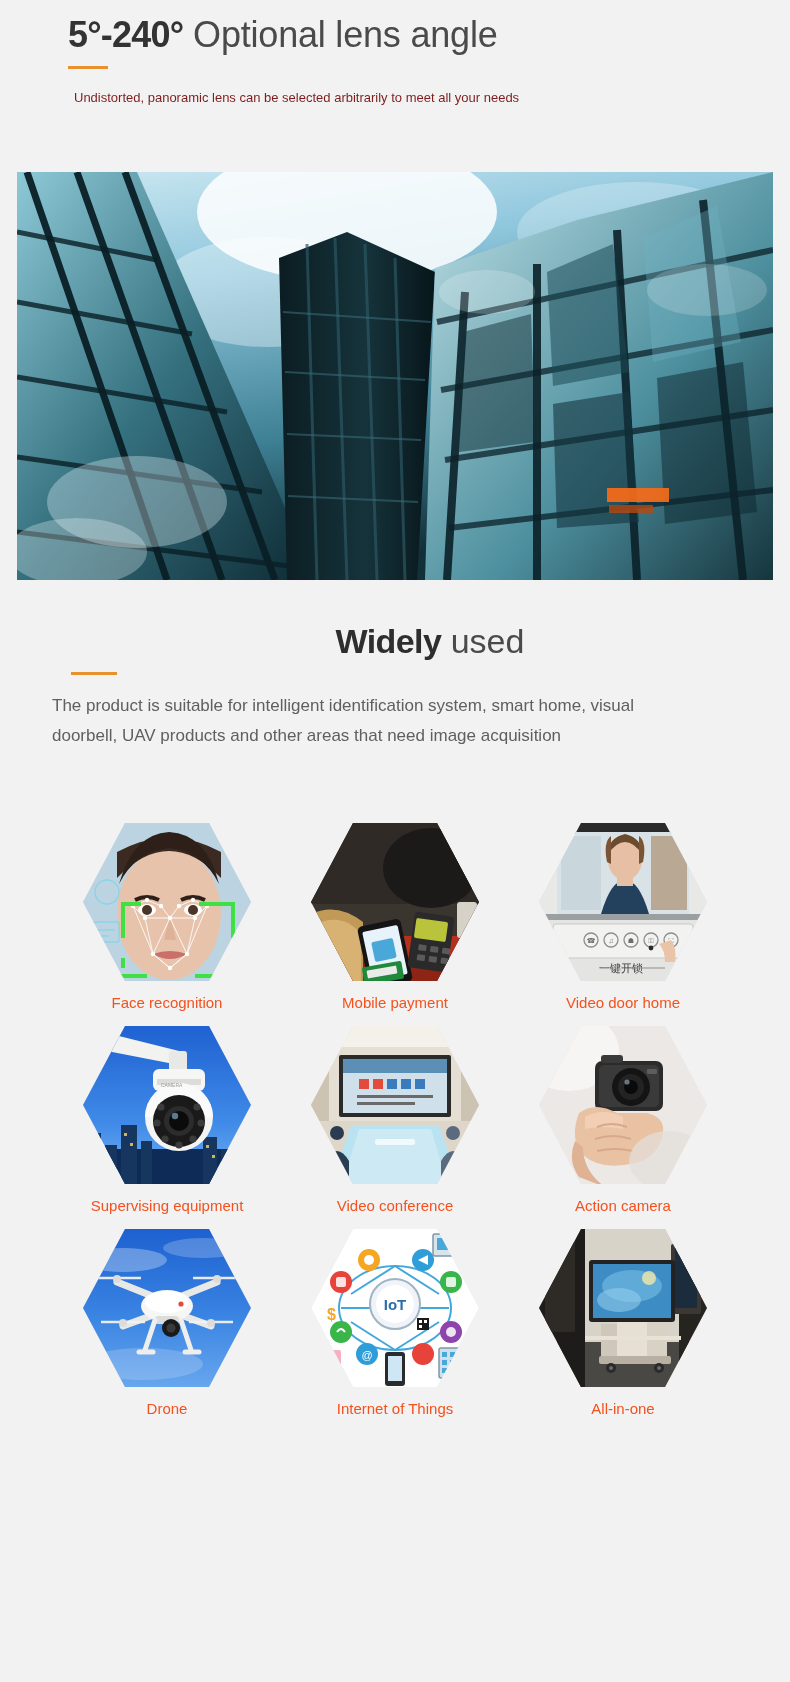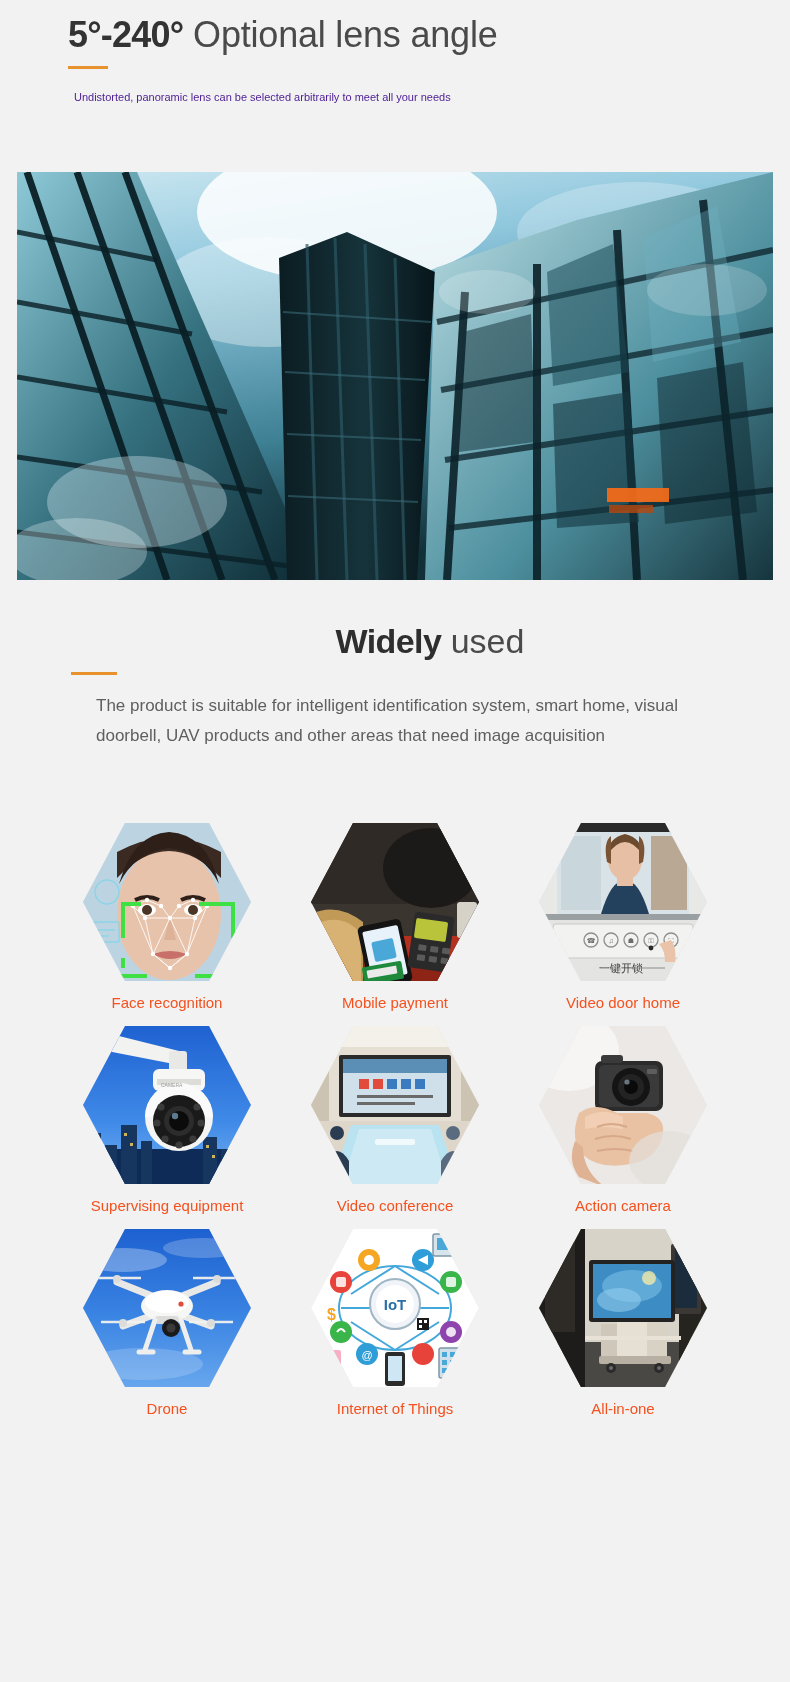--- a/index.html
+++ b/index.html
@@ -37,23 +37,23 @@
     margin-left: 68px;
     margin-top: 9px;
     width: 40px;
     height: 3px;
     background: #e8922e;
   }
 
   .subtext {
     margin-left: 74px;
     margin-top: 14px;
-    font-size: 11px;
+    font-size: 13px;
     line-height: 29px;
-    color: #4c1d95;
+    color: #7f1d1d;
     font-weight: 300;
     max-width: 620px;
   }
 
   
   .hero-wrap {
     position: absolute;
     left: 17px;
     top: 172px;
     width: 756px;
@@ -79,21 +79,21 @@
 
   .rule2 {
     margin-left: 71px;
     margin-top: 10px;
     width: 46px;
     height: 3px;
     background: #e8922e;
   }
 
   .subtext2 {
-    margin-left: 96px;
+    margin-left: 52px;
     margin-top: 16px;
     font-size: 17px;
     line-height: 30px;
     color: #5f5f5f;
     font-weight: 300;
     width: 630px;
   }
 
   
   .hex-grid {

